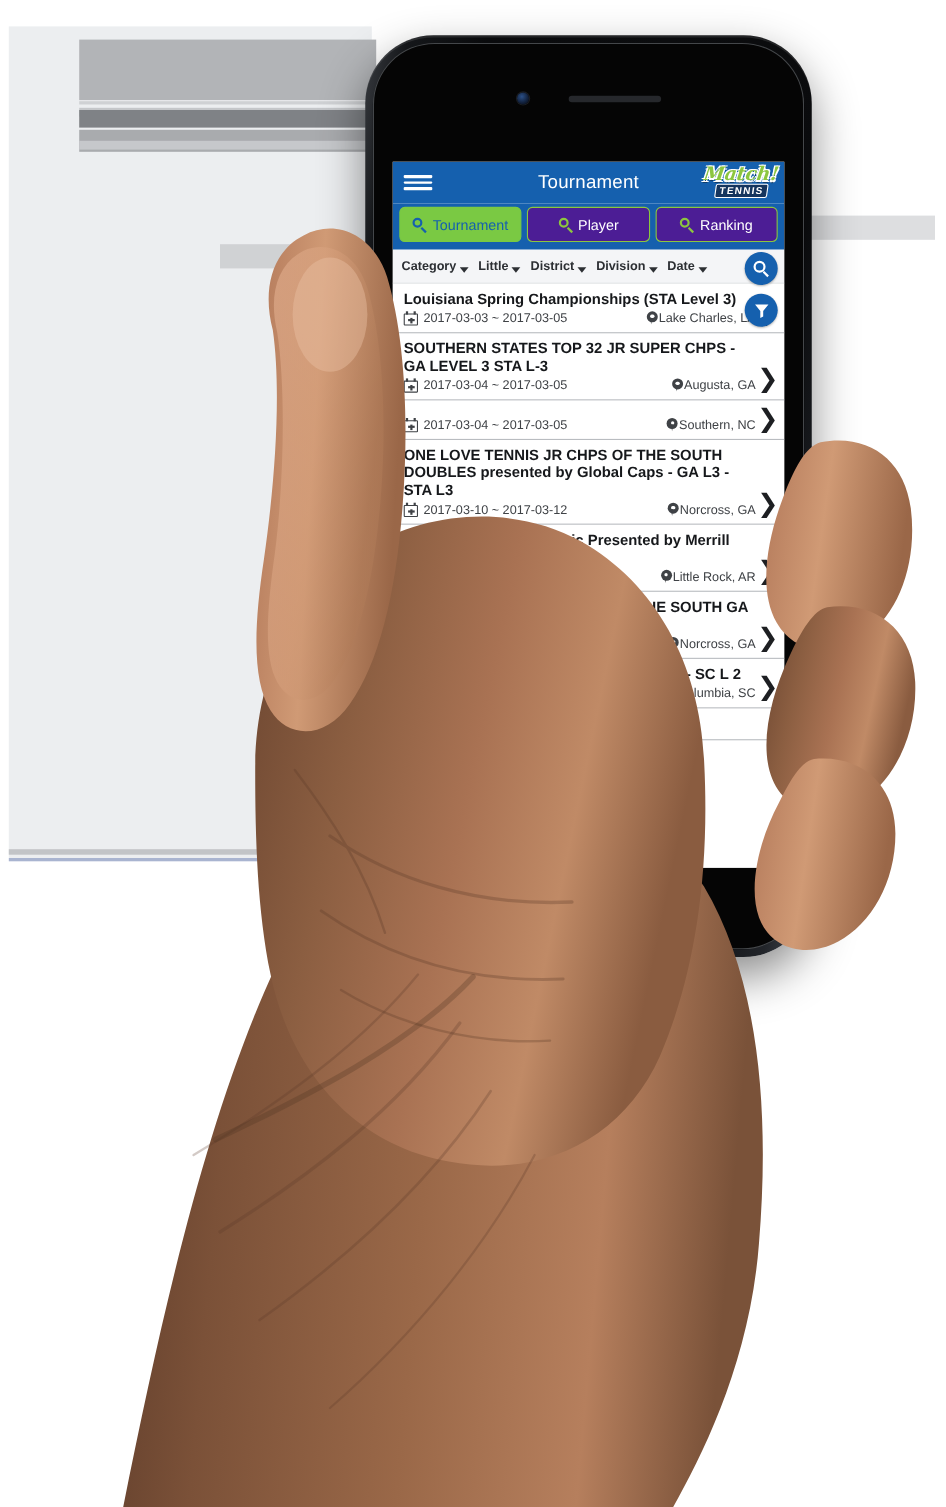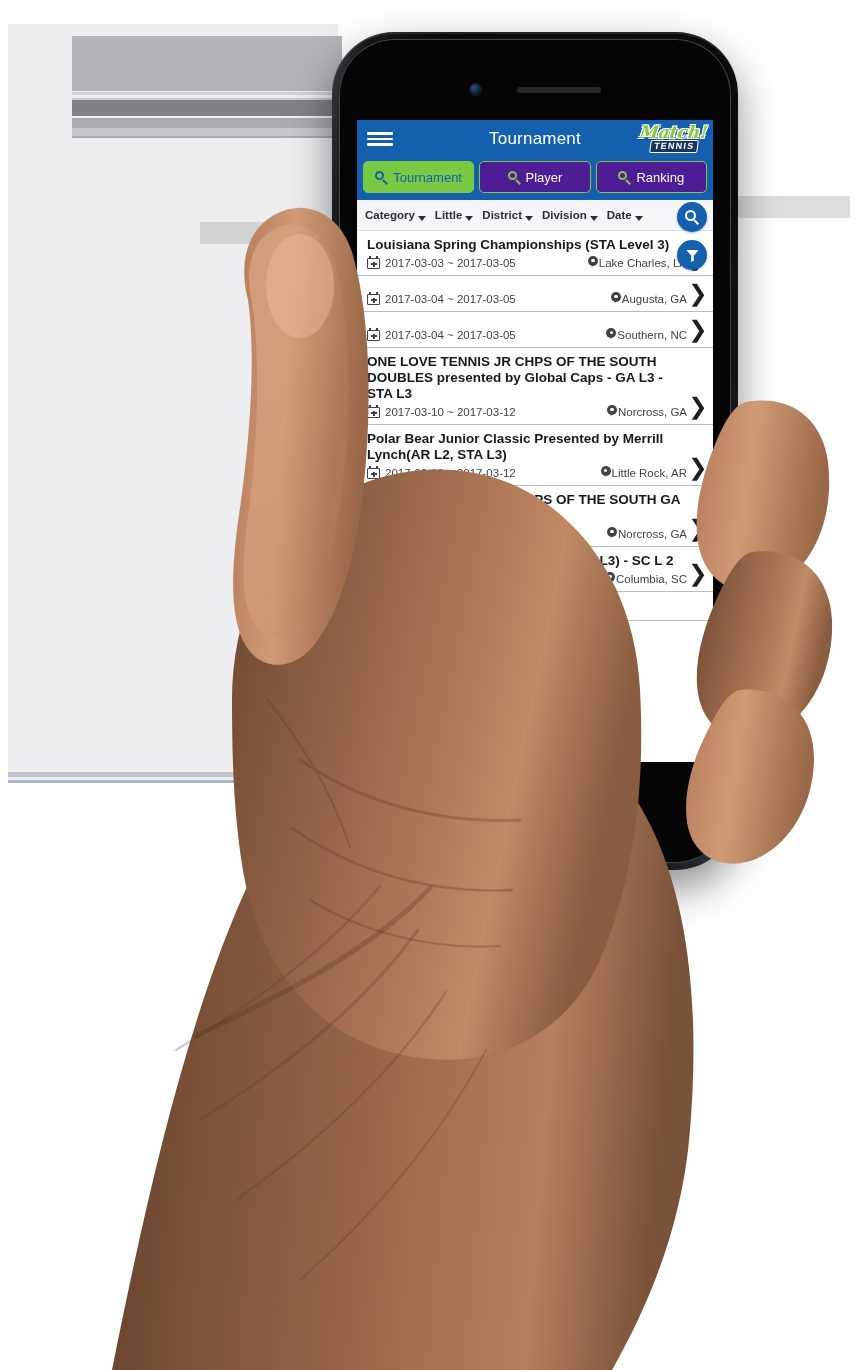--- a/index.html
+++ b/index.html
@@ -30,21 +30,21 @@
   #camera{position:absolute;left:50%;top:52px;margin-left:-65px;width:11px;height:11px;border-radius:50%;
     background:radial-gradient(circle at 40% 35%,#2b4f86 0%,#13233f 55%,#05070c 100%);
     box-shadow:0 0 0 1px #1b1d21;}
   #speaker{position:absolute;left:50%;top:55px;margin-left:-18px;width:84px;height:6px;border-radius:3px;
     background:#26282c;}
   #home-btn{position:absolute;left:50%;bottom:26px;margin-left:-31px;width:62px;height:62px;border-radius:50%;
     background:#070707;box-shadow:0 0 0 2px #2d2f33;}
 
   
   #screen{
-    position:absolute;left:357px;top:120px;width:356px;height:642px;
+    position:absolute;left:357px;top:147px;width:356px;height:642px;
     overflow:hidden;background:#ffffff;
   }
 
   
   .app-header{height:38px;background:#1560ae;display:flex;align-items:center;position:relative;}
   .hamburger{width:26px;margin-left:10px;display:flex;flex-direction:column;gap:3px;cursor:pointer;}
   .hamburger i{display:block;height:2.5px;background:#fff;border-radius:1px;}
   .app-title{position:absolute;left:0;right:0;text-align:center;color:#fff;font-size:17px;letter-spacing:.2px;}
   .brand-logo{position:absolute;right:6px;top:2px;width:66px;height:34px;display:flex;
     flex-direction:column;align-items:center;justify-content:center;}
@@ -233,20 +233,21 @@
               </span>
             <span>Lake Charles, LA</span>
           </div>
         </div>
       </div>
       <div class="chev">❯</div>
     </div>
 
     <div class="row">
       <div class="row-main">
+        <div class="row-title">SOUTHERN STATES TOP 32 JR SUPER CHPS - GA LEVEL 3 STA L-3</div>
         <div class="row-meta">
           <div class="meta-left">
             <span class="cal-ico">
                 <i class="n1"></i>
                 <i class="n2"></i>
                 <span class="body"></span>
                 <i class="pv"></i>
                 <i class="ph"></i>
               </span>
             <span>2017-03-04 ~ 2017-03-05</span>

